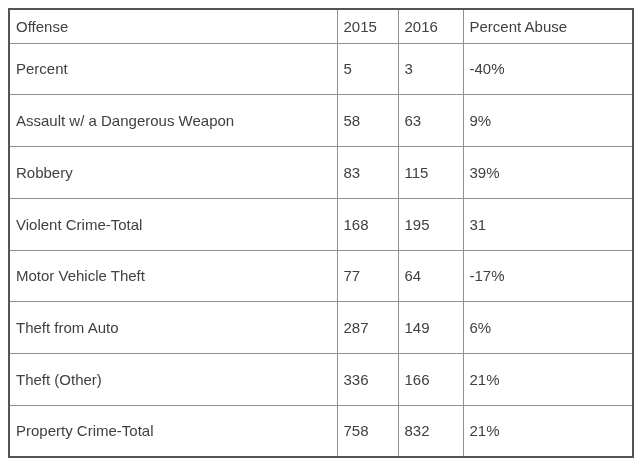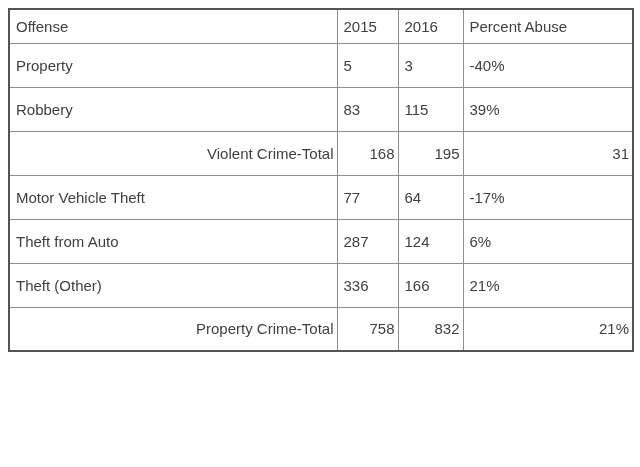--- a/index.html
+++ b/index.html
@@ -10,39 +10,39 @@
   }
   .page {
     width: 640px; height: 467px;
     background: var(--page-bg, #ffffff);
     padding: 8px;
   }
   table.crime-table {
     border-collapse: collapse;
     table-layout: fixed;
     width: 624px;
-    height: 344px;
+    height: 450px;
     border: 2px solid var(--border-outer, #545454);
     background: var(--table-bg, #ffffff);
     padding-left: 36px;
   }
   th, td {
     border: 1px solid var(--border-inner, #8f8f8f);
     font-size: 15px;
     font-weight: 400;
     color: var(--text-color, #3e4144);
     text-align: left;
     vertical-align: middle;
     padding: 0 6px;
     white-space: nowrap;
     overflow: hidden;
     height: 34px;
   }
   tr.total td {
-    text-align: right;
+    text-align: left;
     padding: 0 3px 0 6px;
   }
 </style>
 </head>
 <body>
 
 <div class="page">
   <table class="crime-table">
     <colgroup>
       <col style="width: 328px">
@@ -53,24 +53,30 @@
     <thead>
       <tr>
         <th>Offense</th>
         <th>2015</th>
         <th>2016</th>
         <th>Percent Abuse</th>
       </tr>
     </thead>
     <tbody>
         <tr>
-          <td>Property</td>
+          <td>Percent</td>
           <td>5</td>
           <td>3</td>
           <td>-40%</td>
+        </tr>
+        <tr>
+          <td>Assault w/ a Dangerous Weapon</td>
+          <td>58</td>
+          <td>63</td>
+          <td>9%</td>
         </tr>
         <tr>
           <td>Robbery</td>
           <td>83</td>
           <td>115</td>
           <td>39%</td>
         </tr>
         <tr class="total">
           <td>Violent Crime-Total</td>
           <td>168</td>
@@ -79,21 +85,21 @@
         </tr>
         <tr>
           <td>Motor Vehicle Theft</td>
           <td>77</td>
           <td>64</td>
           <td>-17%</td>
         </tr>
         <tr>
           <td>Theft from Auto</td>
           <td>287</td>
-          <td>124</td>
+          <td>149</td>
           <td>6%</td>
         </tr>
         <tr>
           <td>Theft (Other)</td>
           <td>336</td>
           <td>166</td>
           <td>21%</td>
         </tr>
         <tr class="total">
           <td>Property Crime-Total</td>

